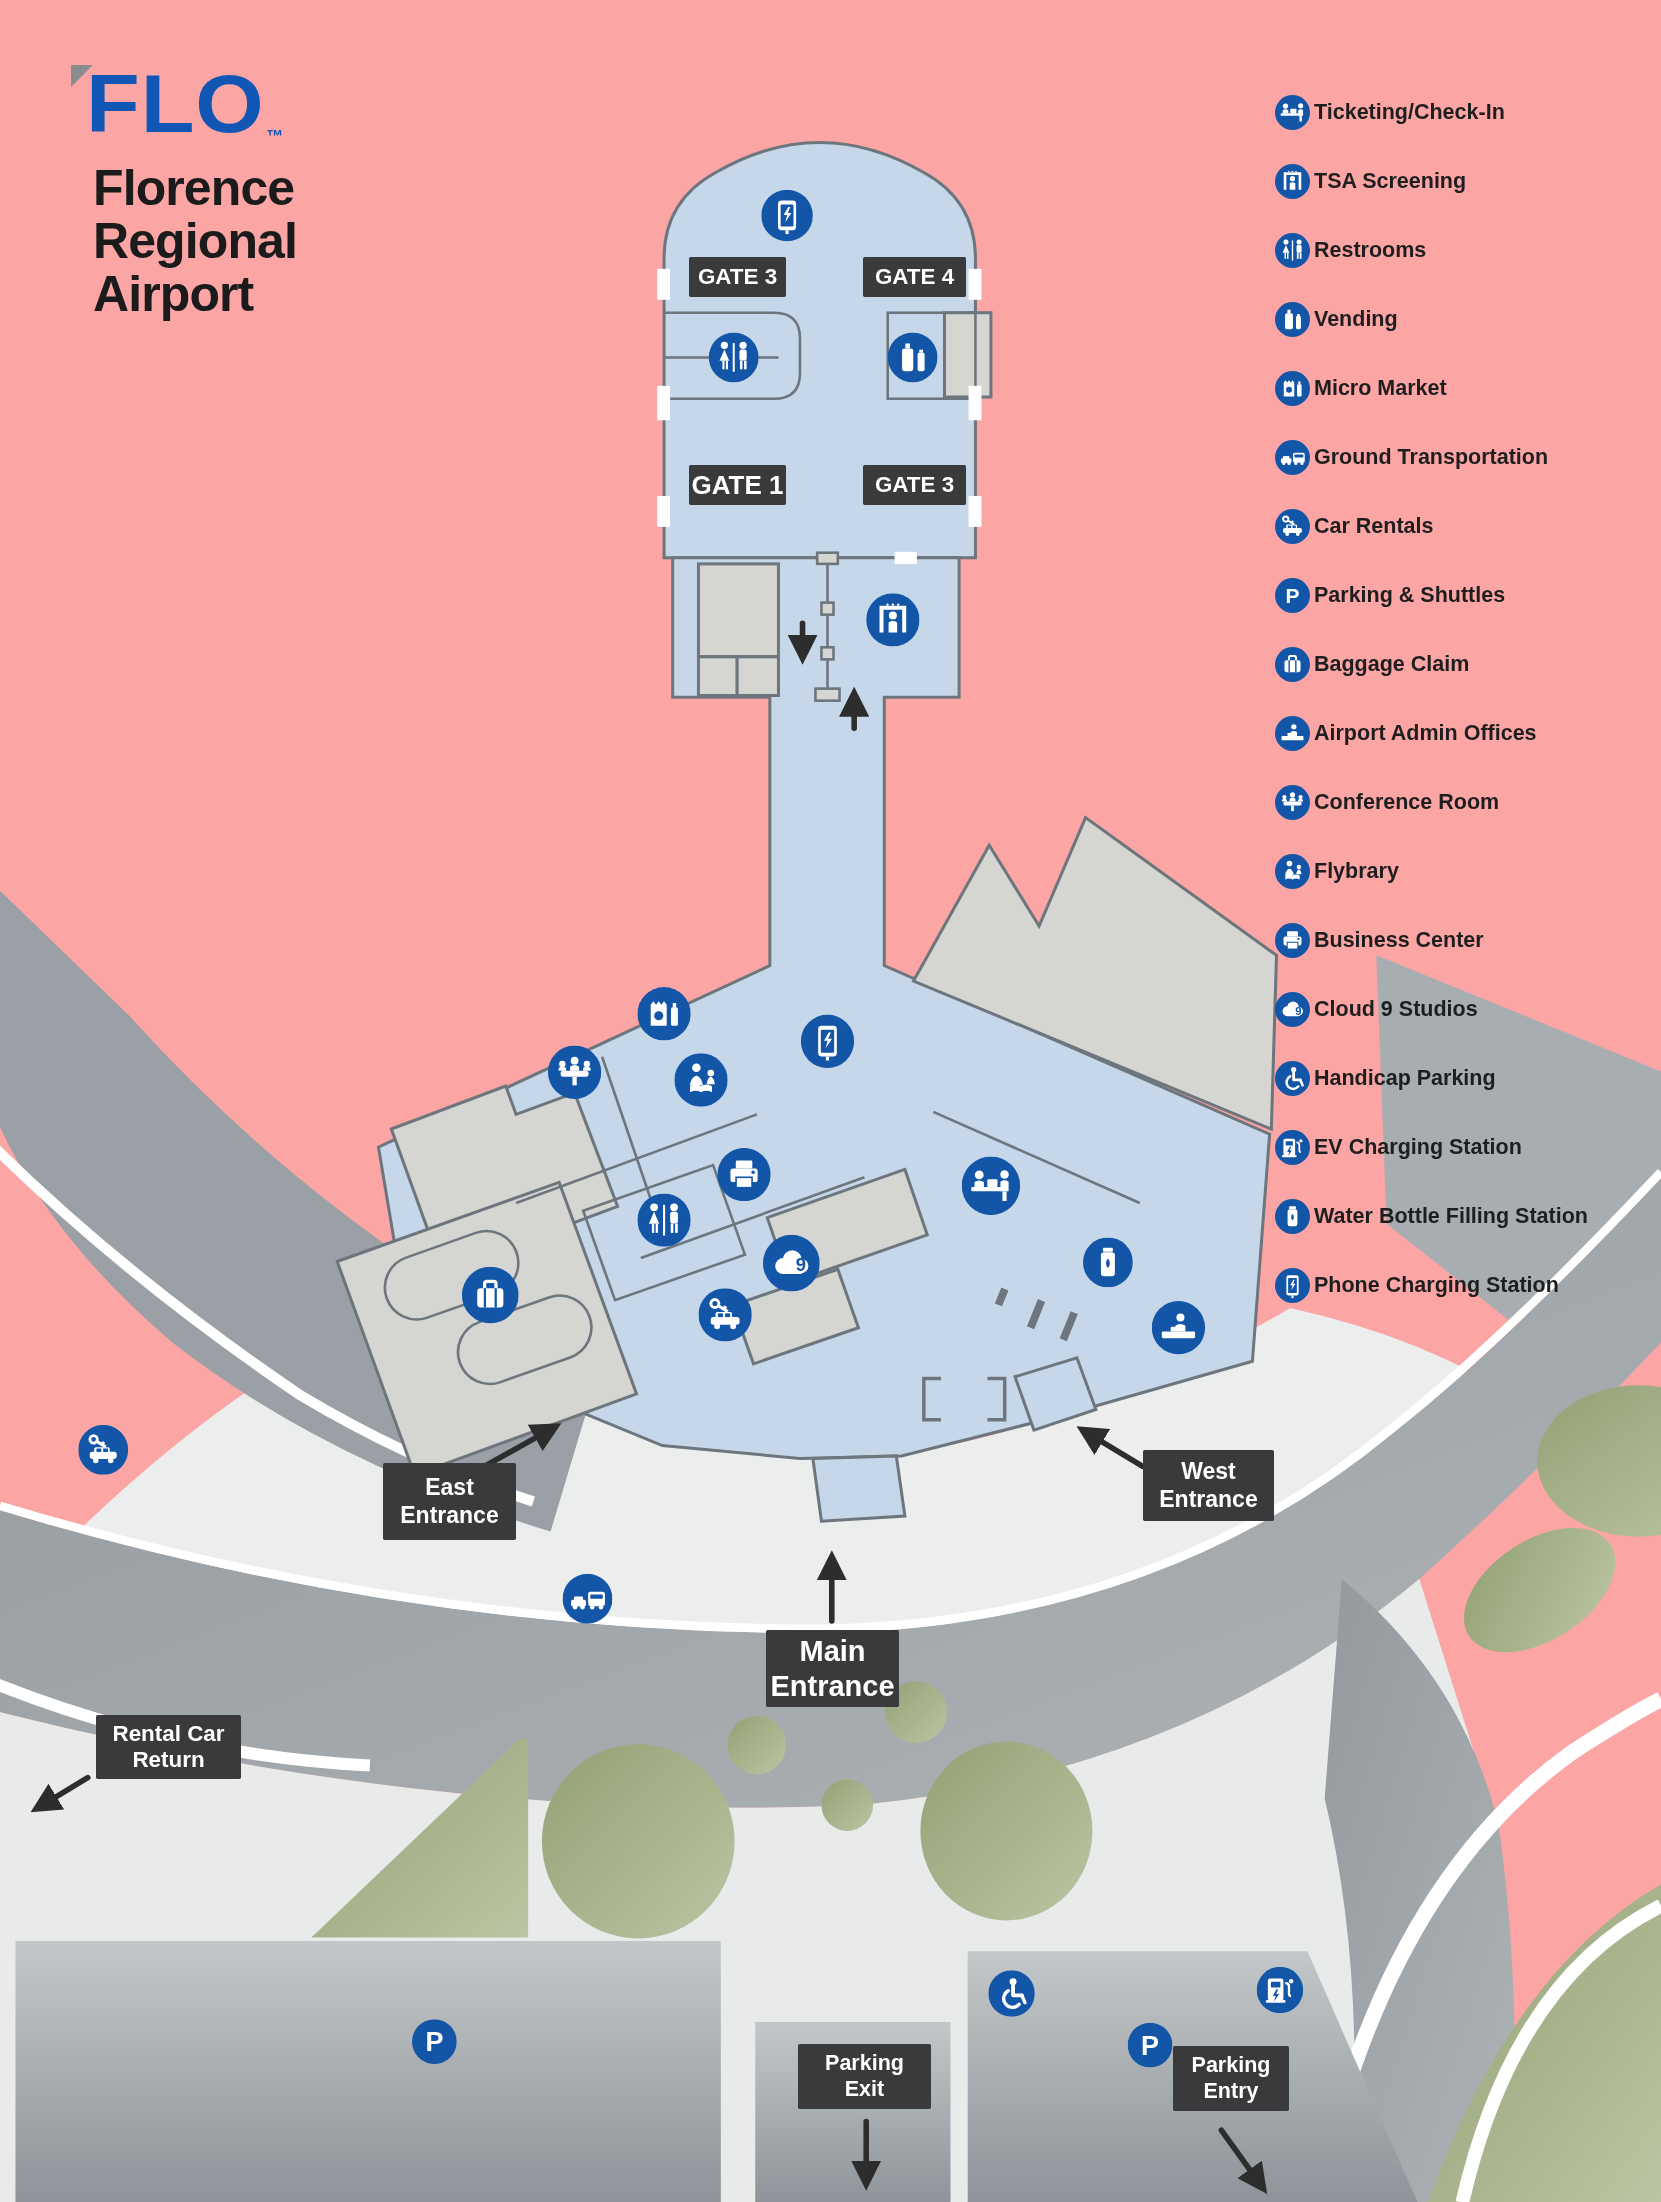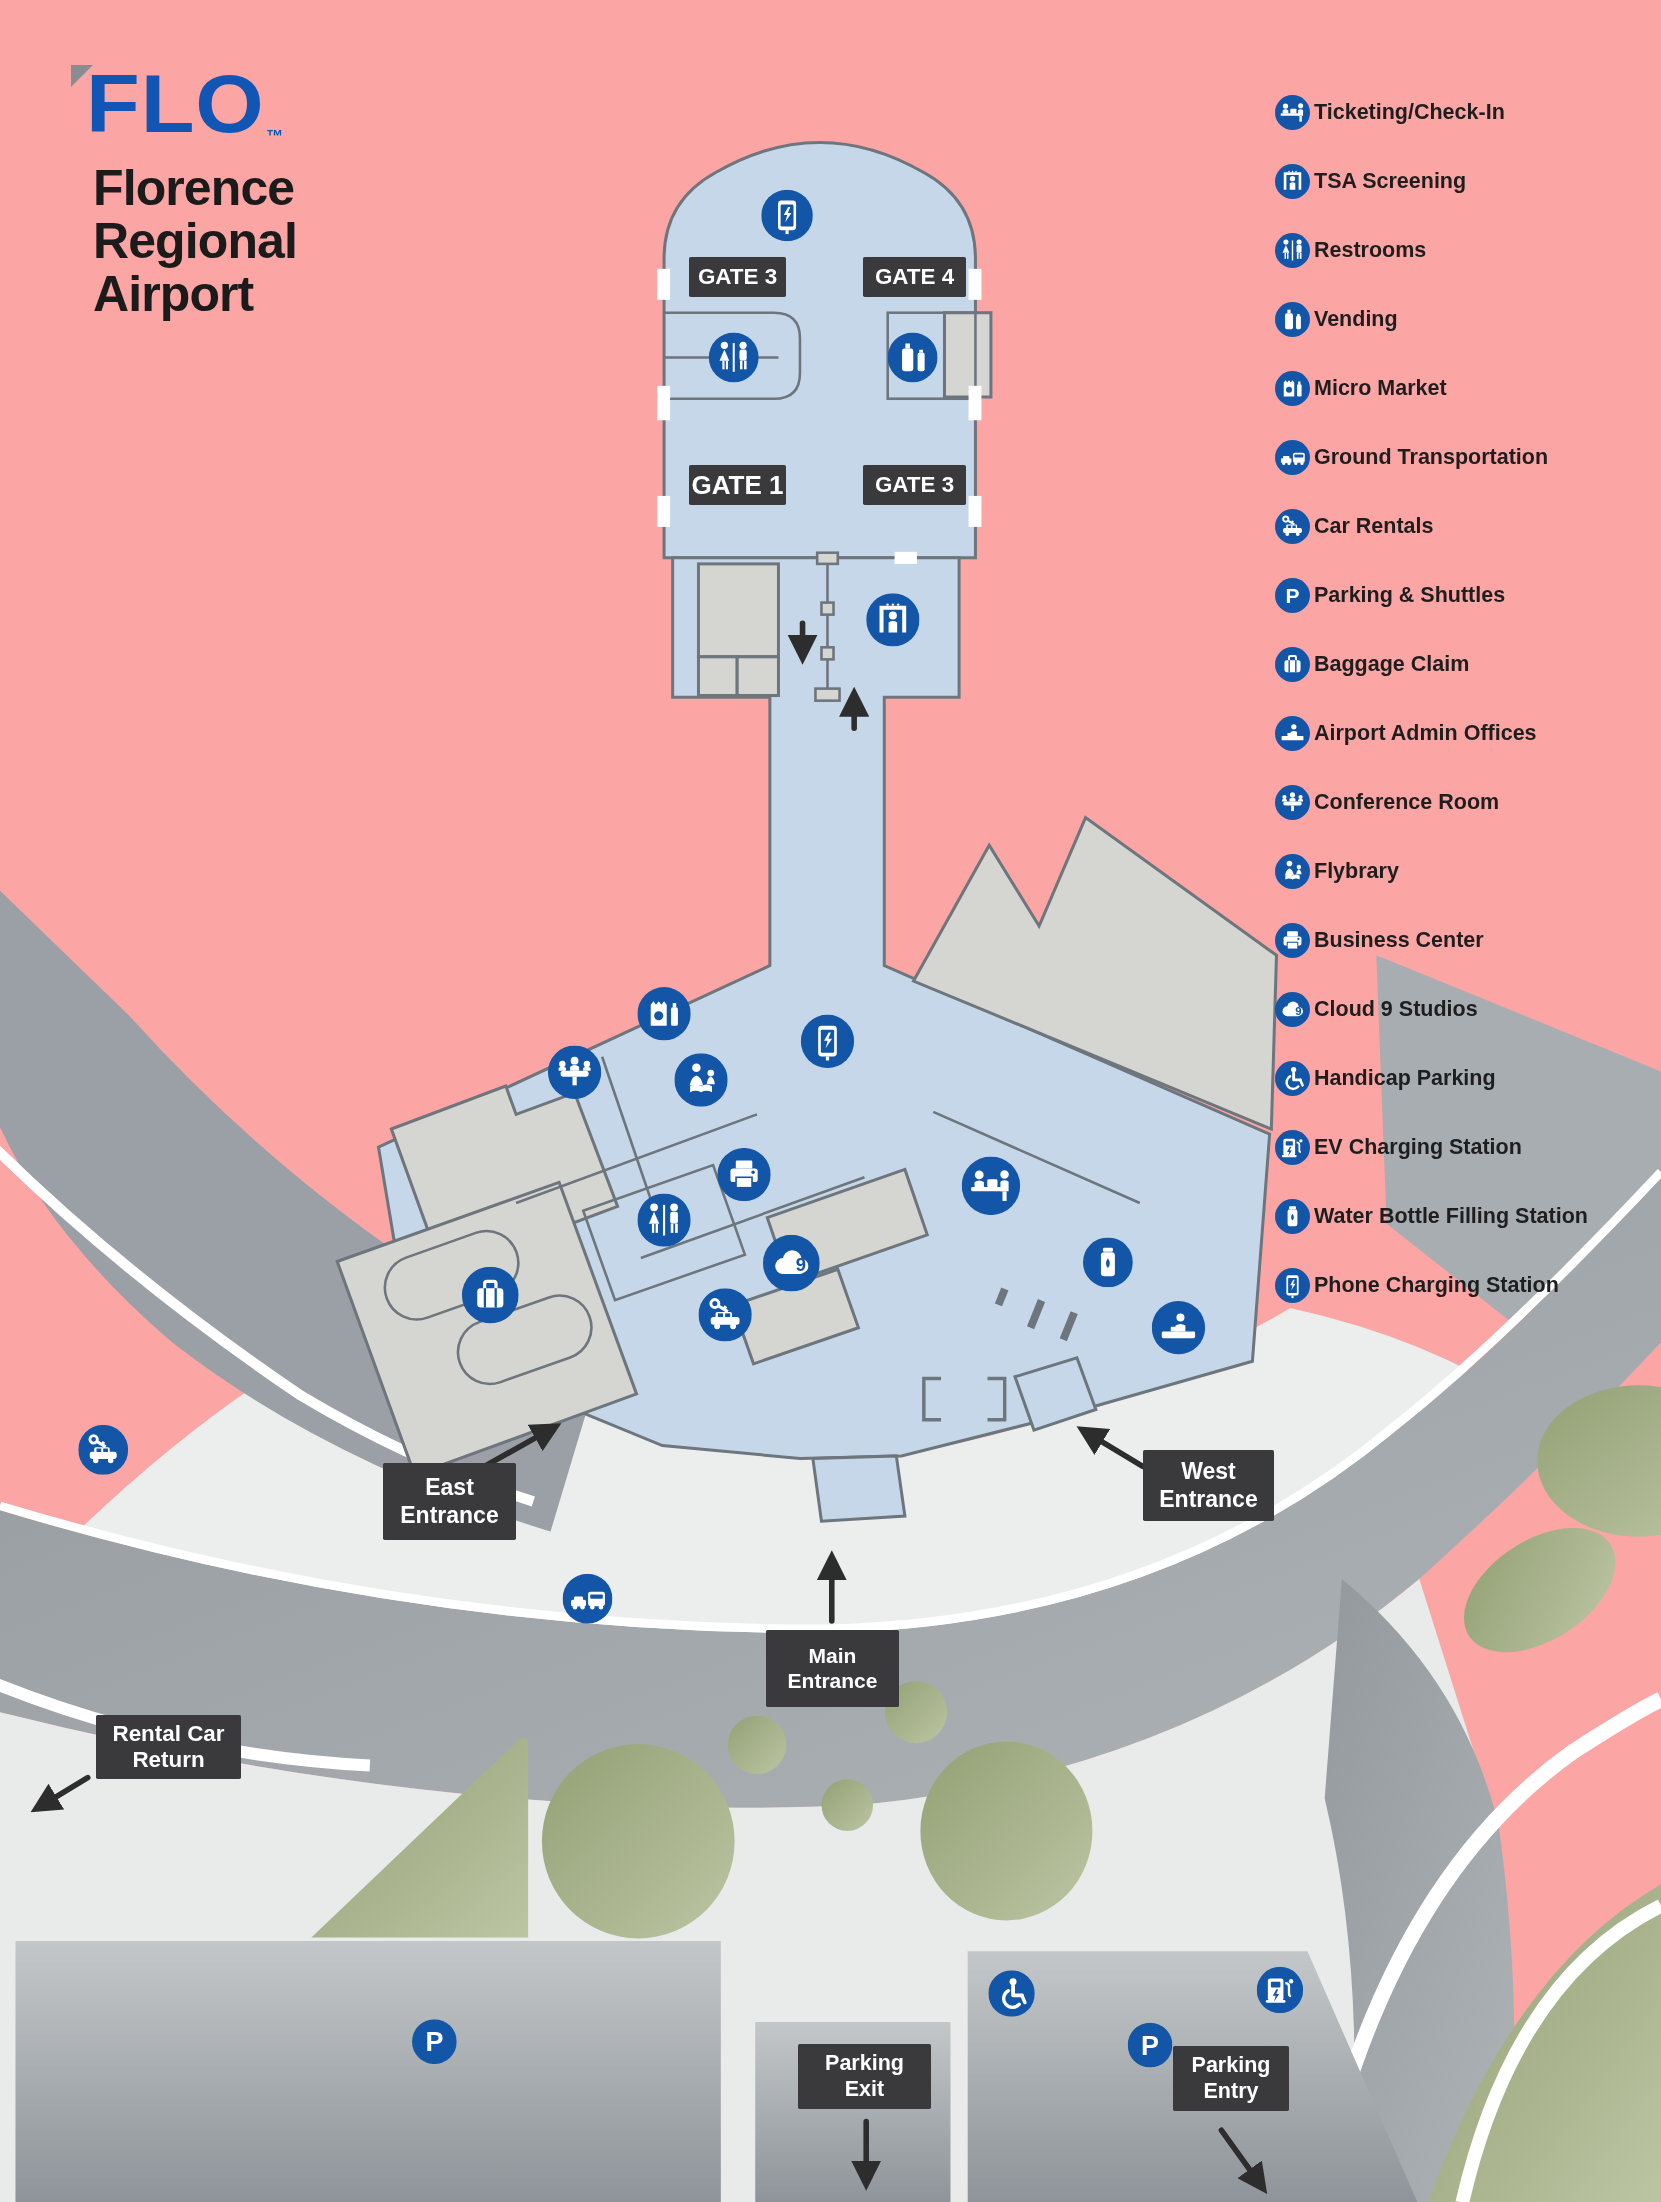--- a/index.html
+++ b/index.html
@@ -508,21 +508,21 @@
         <span>Phone Charging Station</span>
       </li>
 </ul>
 
 <div class="maplabel" style="left:689px;top:257px;width:97px;height:40px;font-size:22.4px;">GATE 3</div>
 <div class="maplabel" style="left:863px;top:257px;width:103px;height:40px;font-size:22.4px;">GATE 4</div>
 <div class="maplabel" style="left:689px;top:465px;width:97px;height:40px;font-size:26px;">GATE 1</div>
 <div class="maplabel" style="left:863px;top:465px;width:103px;height:40px;font-size:22.4px;">GATE 3</div>
 
 <div class="maplabel" style="left:383px;top:1463px;width:133px;height:77px;font-size:23px;padding:0 16px;box-sizing:border-box;">East Entrance</div>
-<div class="maplabel" style="left:766px;top:1630px;width:133px;height:77px;font-size:21px;padding:0 12px;box-sizing:border-box;">Main Entrance</div>
+<div class="maplabel" style="left:766px;top:1630px;width:133px;height:77px;font-size:29px;padding:0 12px;box-sizing:border-box;">Main Entrance</div>
 <div class="maplabel" style="left:1143px;top:1450px;width:131px;height:71px;font-size:23px;padding:0 12px;box-sizing:border-box;">West Entrance</div>
 
 <div class="maplabel" style="left:96px;top:1715px;width:145px;height:64px;font-size:22.4px;padding:0 8.6px;box-sizing:border-box;">Rental Car Return</div>
 <div class="maplabel" style="left:798px;top:2044px;width:133px;height:65px;font-size:21.5px;padding:0 22.4px;box-sizing:border-box;">Parking Exit</div>
 <div class="maplabel" style="left:1173px;top:2046px;width:116px;height:65px;font-size:21.5px;padding:0 22.4px;box-sizing:border-box;">Parking Entry</div>
 
 </div>
 
 
 </body></html>

